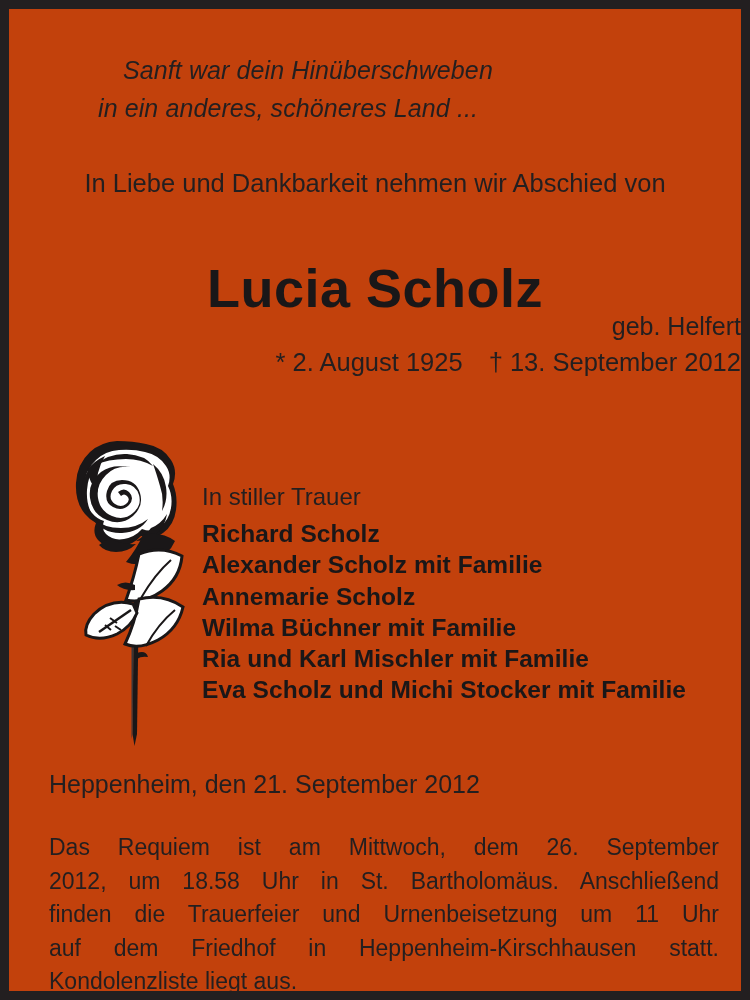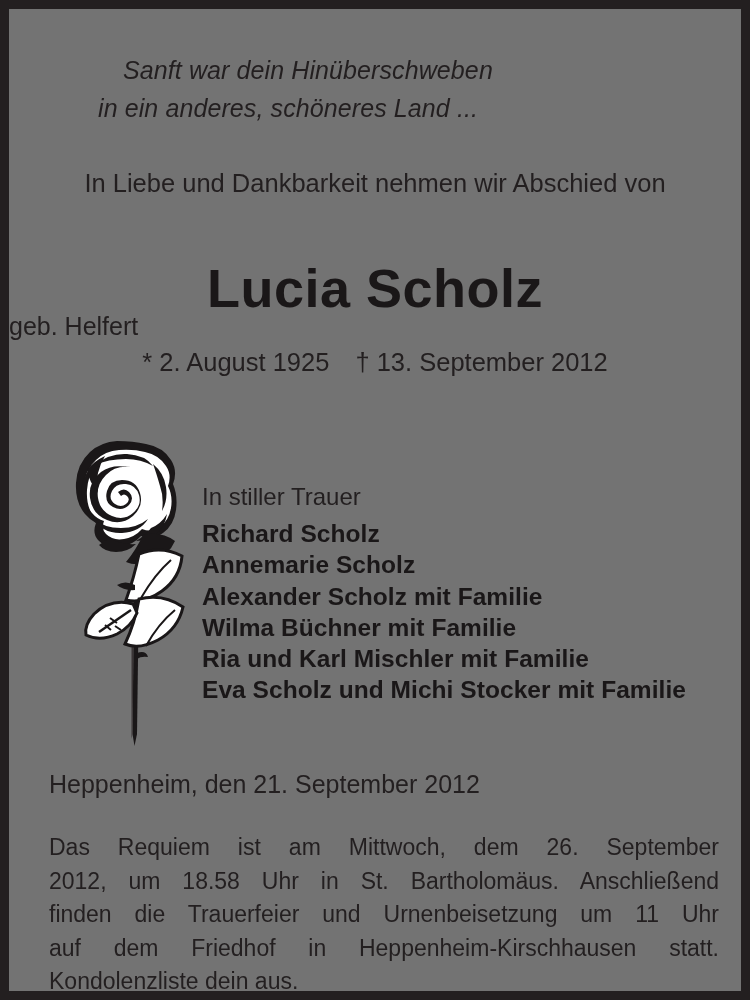--- a/index.html
+++ b/index.html
@@ -14,21 +14,21 @@
     background: #ffffff;
     box-sizing: border-box;
     border: 9px solid #231f20;
     overflow: hidden;
     font-family: "Liberation Sans", sans-serif;
     color: #231f20;
   }
   .inner {
     position: absolute;
     inset: 0;
-    background: #737373;
+    background: #c2410c;
   }
 
   
   .epigraph {
     position: absolute;
     left: 0;
     top: 42px;
     width: 100%;
     font-style: italic;
     font-size: 25px;
@@ -63,31 +63,31 @@
     line-height: 64px;
     letter-spacing: 0.5px;
     color: #1a1718;
     margin-top: 24px;
   }
   .maiden {
     position: absolute;
     left: 0;
     top: 301px;
     width: 100%;
-    text-align: left;
+    text-align: right;
     font-size: 25px;
     line-height: 32px;
     color: #231f20;
   }
   .dates {
     position: absolute;
     left: 0;
     top: 337px;
     width: 100%;
-    text-align: center;
+    text-align: right;
     font-size: 25.5px;
     line-height: 32px;
     color: #231f20;
     white-space: pre;
   }
   .dates .gap { display: inline-block; width: 26px; }
 
   
   .rose {
     position: absolute;
@@ -275,31 +275,31 @@
 
           <path d="M88 151 q-10 -5 -18 0 q7 6 18 5 Z"></path>
         </g>
       </svg>
     </div>
 
     <div class="mourn-head">In stiller Trauer</div>
 
     <div class="mourn-list">
       <div>Richard Scholz</div>
+      <div>Alexander Scholz mit Familie</div>
       <div>Annemarie Scholz</div>
-      <div>Alexander Scholz mit Familie</div>
       <div>Wilma Büchner mit Familie</div>
       <div>Ria und Karl Mischler mit Familie</div>
       <div>Eva Scholz und Michi Stocker mit Familie</div>
     </div>
 
     <div class="placedate">Heppenheim, den 21. September 2012</div>
 
     <div class="body-text">
       <span class="justified">Das Requiem ist am Mittwoch, dem 26. September</span>
       <span class="justified">2012, um 18.58 Uhr in St. Bartholomäus. Anschließend</span>
       <span class="justified">finden die Trauerfeier und Urnenbeisetzung um 11 Uhr</span>
       <span class="justified">auf dem Friedhof in Heppenheim-Kirschhausen statt.</span>
-      <span class="last">Kondolenzliste dein aus.</span>
+      <span class="last">Kondolenzliste liegt aus.</span>
     </div>
 
   </div>
 </div>
 
 </body></html>

